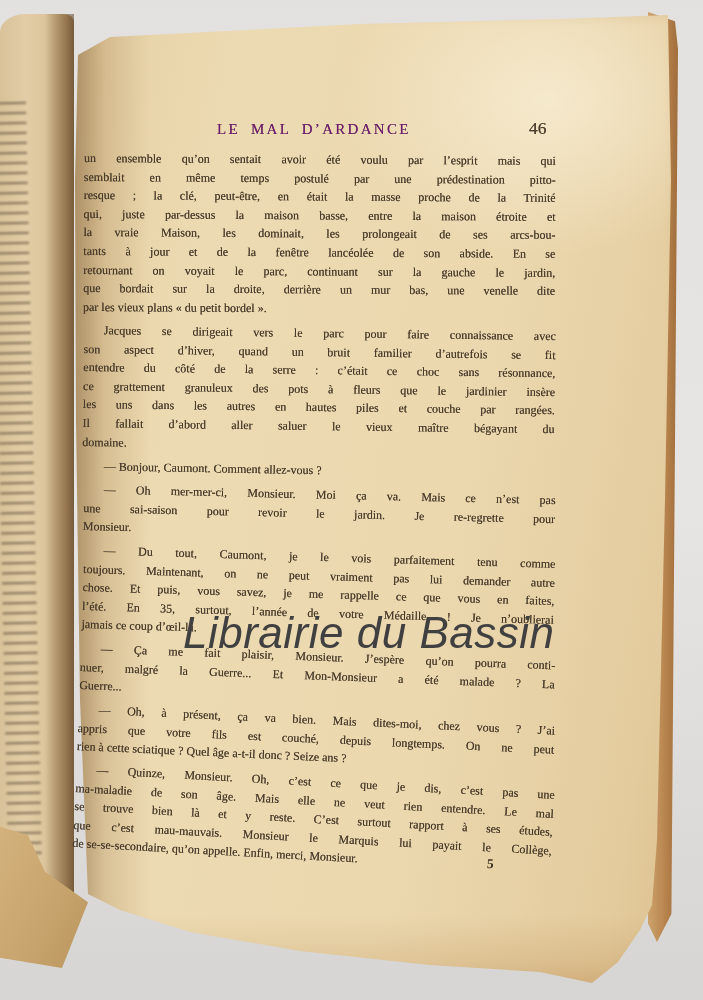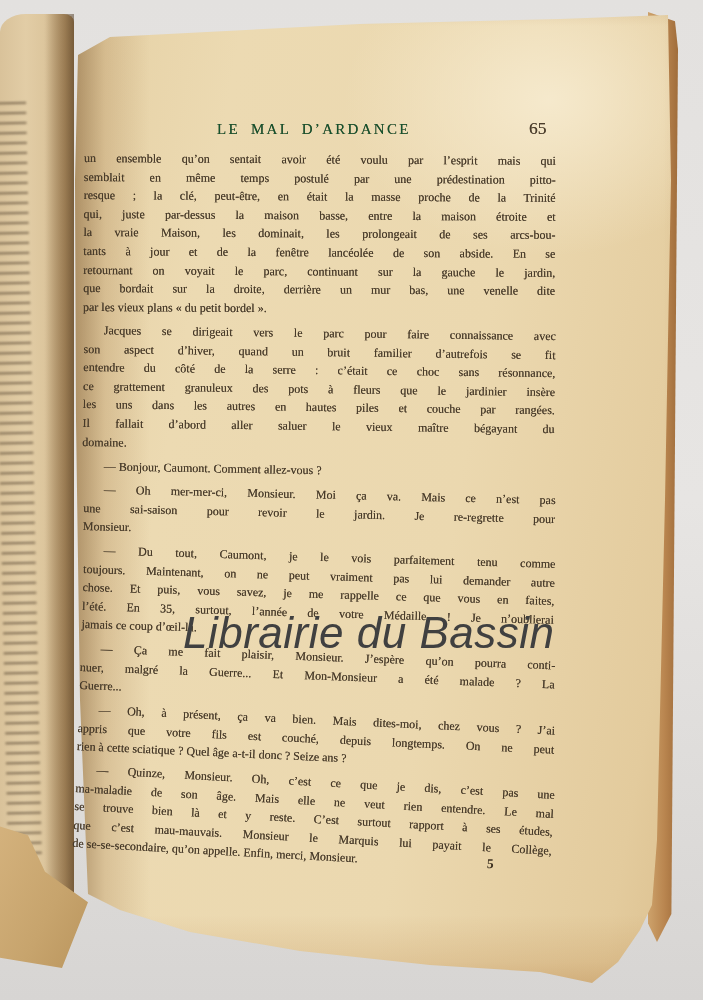--- a/index.html
+++ b/index.html
@@ -62,21 +62,21 @@
       linear-gradient(to right,rgba(118,80,38,0.5) 75px,rgba(150,105,55,0.22) 105px,rgba(0,0,0,0) 150px),
       linear-gradient(to top,rgba(168,108,46,0.42) 0px,rgba(175,118,55,0.18) 38px,rgba(0,0,0,0) 85px),
       linear-gradient(to left,rgba(160,100,45,0.4) 0px,rgba(160,100,45,0.12) 14px,rgba(0,0,0,0) 40px),
       linear-gradient(to bottom,rgba(150,105,55,0.18) 0px,rgba(0,0,0,0) 26px);
   }
 
   
   .content{position:absolute;inset:0;color:#473a29;}
   .running-title{
     position:absolute;left:217px;top:121px;
-    font-size:15px;letter-spacing:2.3px;word-spacing:5px;color:#14532d;
+    font-size:15px;letter-spacing:2.3px;word-spacing:5px;color:#701a75;
     text-shadow:0 0 0.5px rgba(74,60,43,0.75);
   }
   .page-number{
     position:absolute;left:529px;top:118px;font-size:17.5px;color:#4a3c2b;
     text-shadow:0 0 0.5px rgba(74,60,43,0.75);
   }
   #text-block{
     position:absolute;left:84px;top:149px;width:472px;
     font-size:12px;line-height:18.6px;
     text-shadow:0 0 0.55px rgba(70,56,40,0.8);
@@ -121,21 +121,21 @@
   </div>
 
   <div class="cover-wedge"></div>
 
   <div class="fore-edge"></div>
 
   <div class="page"></div>
 
   <div class="content">
     <div class="running-title">LE MAL D’ARDANCE</div>
-    <div class="page-number">65</div>
+    <div class="page-number">46</div>
     <div id="text-block">
         <div class="para">
           <div class="line">un ensemble qu’on sentait avoir été voulu par l’esprit mais qui</div>
           <div class="line">semblait en même temps postulé par une prédestination pitto-</div>
           <div class="line">resque ; la clé, peut-être, en était la masse proche de la Trinité</div>
           <div class="line">qui, juste par-dessus la maison basse, entre la maison étroite et</div>
           <div class="line">la vraie Maison, les dominait, les prolongeait de ses arcs-bou-</div>
           <div class="line">tants à jour et de la fenêtre lancéolée de son abside. En se</div>
           <div class="line">retournant on voyait le parc, continuant sur la gauche le jardin,</div>
           <div class="line">que bordait sur la droite, derrière un mur bas, une venelle dite</div>

